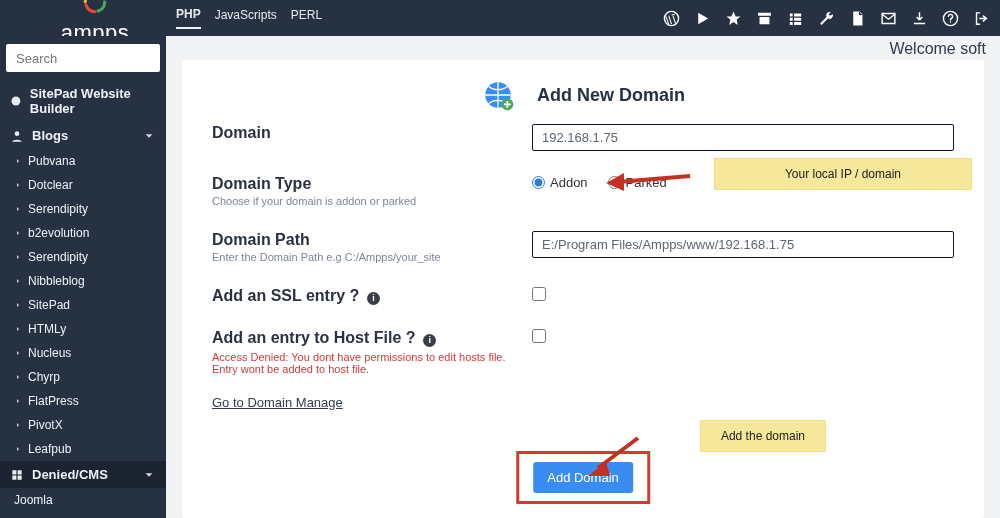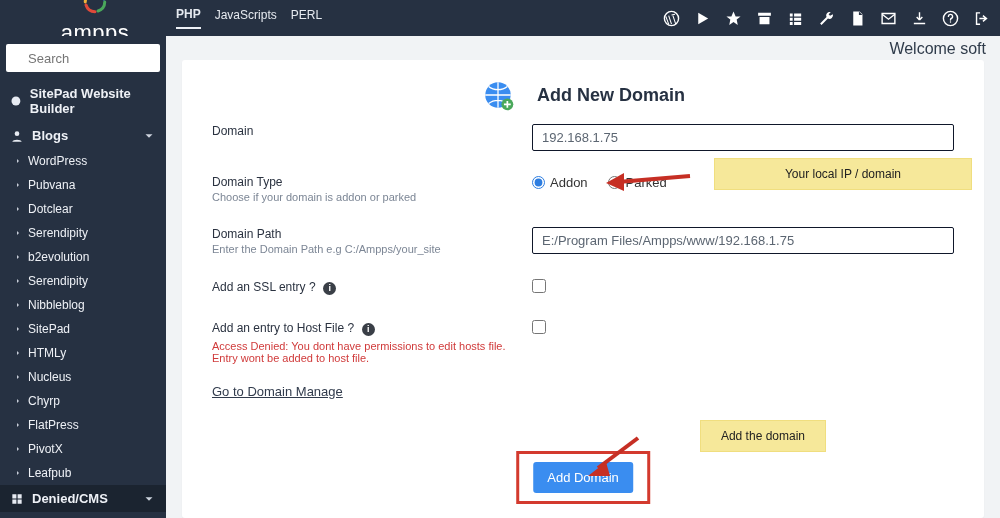--- a/index.html
+++ b/index.html
@@ -74,21 +74,21 @@
     color:#eef1f6;
     overflow:hidden;
     font-weight:600;
   }
   .searchbox {
     margin:8px 6px 8px 6px;
     background:#fff;
     display:flex;align-items:center;
     border-radius:2px;
     height:28px;
-    padding:0 22px;
+    padding:0 10px;
   }
   .searchbox input {
     flex:1;border:none;outline:none;
     font-size:13px;color:#333;
     background:transparent;
   }
   .searchbox svg{width:16px;height:16px;fill:#222;}
   .navitem {
     display:flex;align-items:center;
     gap:8px;
@@ -139,21 +139,21 @@
 
   .formrow {
     display:flex;
     align-items:flex-start;
     margin-bottom:24px;
   }
   .formrow .leftcol {
     width:320px;
     padding-right:10px;
   }
-  .label { font-size:12px;color:#2a3240;font-weight:400;}
+  .label { font-size:16px;color:#2a3240;font-weight:700;}
   .help { font-size:11px;color:#7c8695;margin-top:2px;}
   .rightcol { flex:1; }
   input[type=text].field {
     width:100%;
     border:1px solid #0f172a;
     border-radius:2px;
     padding:5px 9px;
     font-size:13px;
     color:#5c6672;
     background:#fff;
@@ -299,26 +299,20 @@
         <circle cx="12" cy="8" r="4"></circle>
         <path d="M4 22c0-5 16-5 16 0z"></path>
       </svg>
     <span>Blogs</span>
     <svg class="chev" viewBox="0 0 24 24">
         <path d="M6 9l6 6 6-6z"></path>
       </svg>
   </div>
 
   <div id="bloglist">
-      <div class="sub">
-        <svg viewBox="0 0 24 24">
-          <path d="M6 9l6 6 6-6z"></path>
-        </svg>
-        <span>WordPress</span>
-      </div>
       <div class="sub">
         <svg viewBox="0 0 24 24">
           <path d="M6 9l6 6 6-6z"></path>
         </svg>
         <span>Pubvana</span>
       </div>
       <div class="sub">
         <svg viewBox="0 0 24 24">
           <path d="M6 9l6 6 6-6z"></path>
         </svg>

